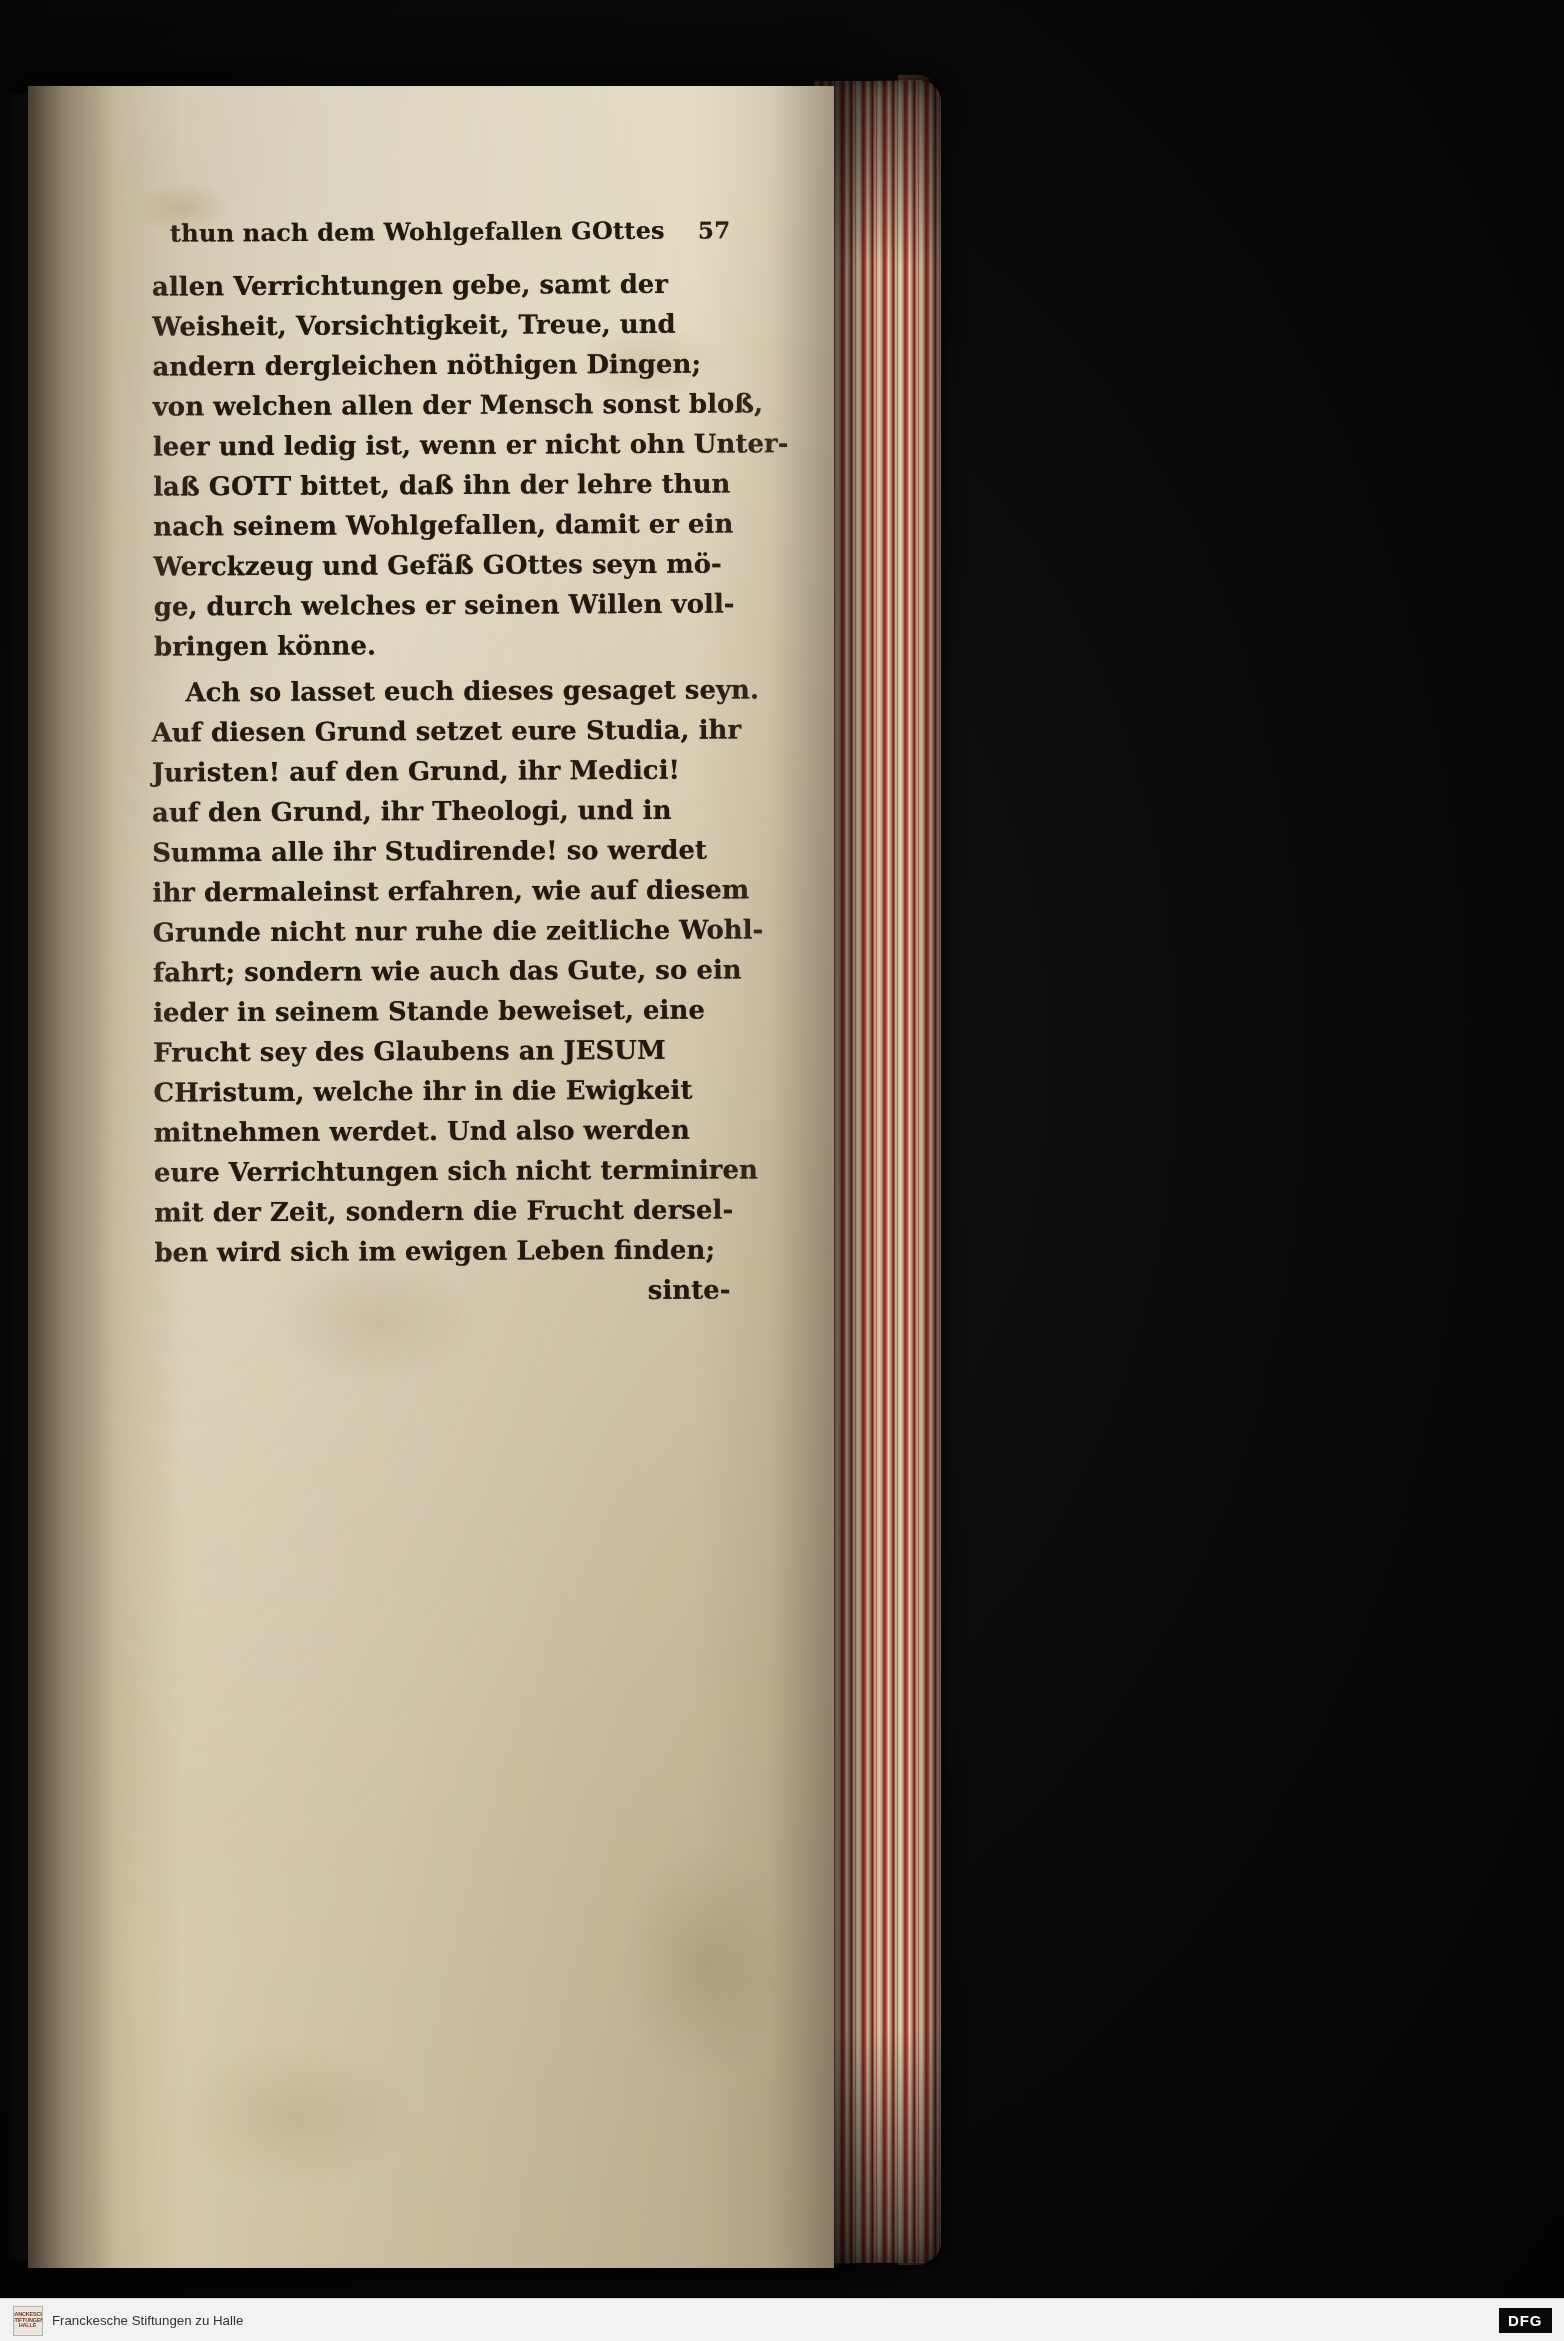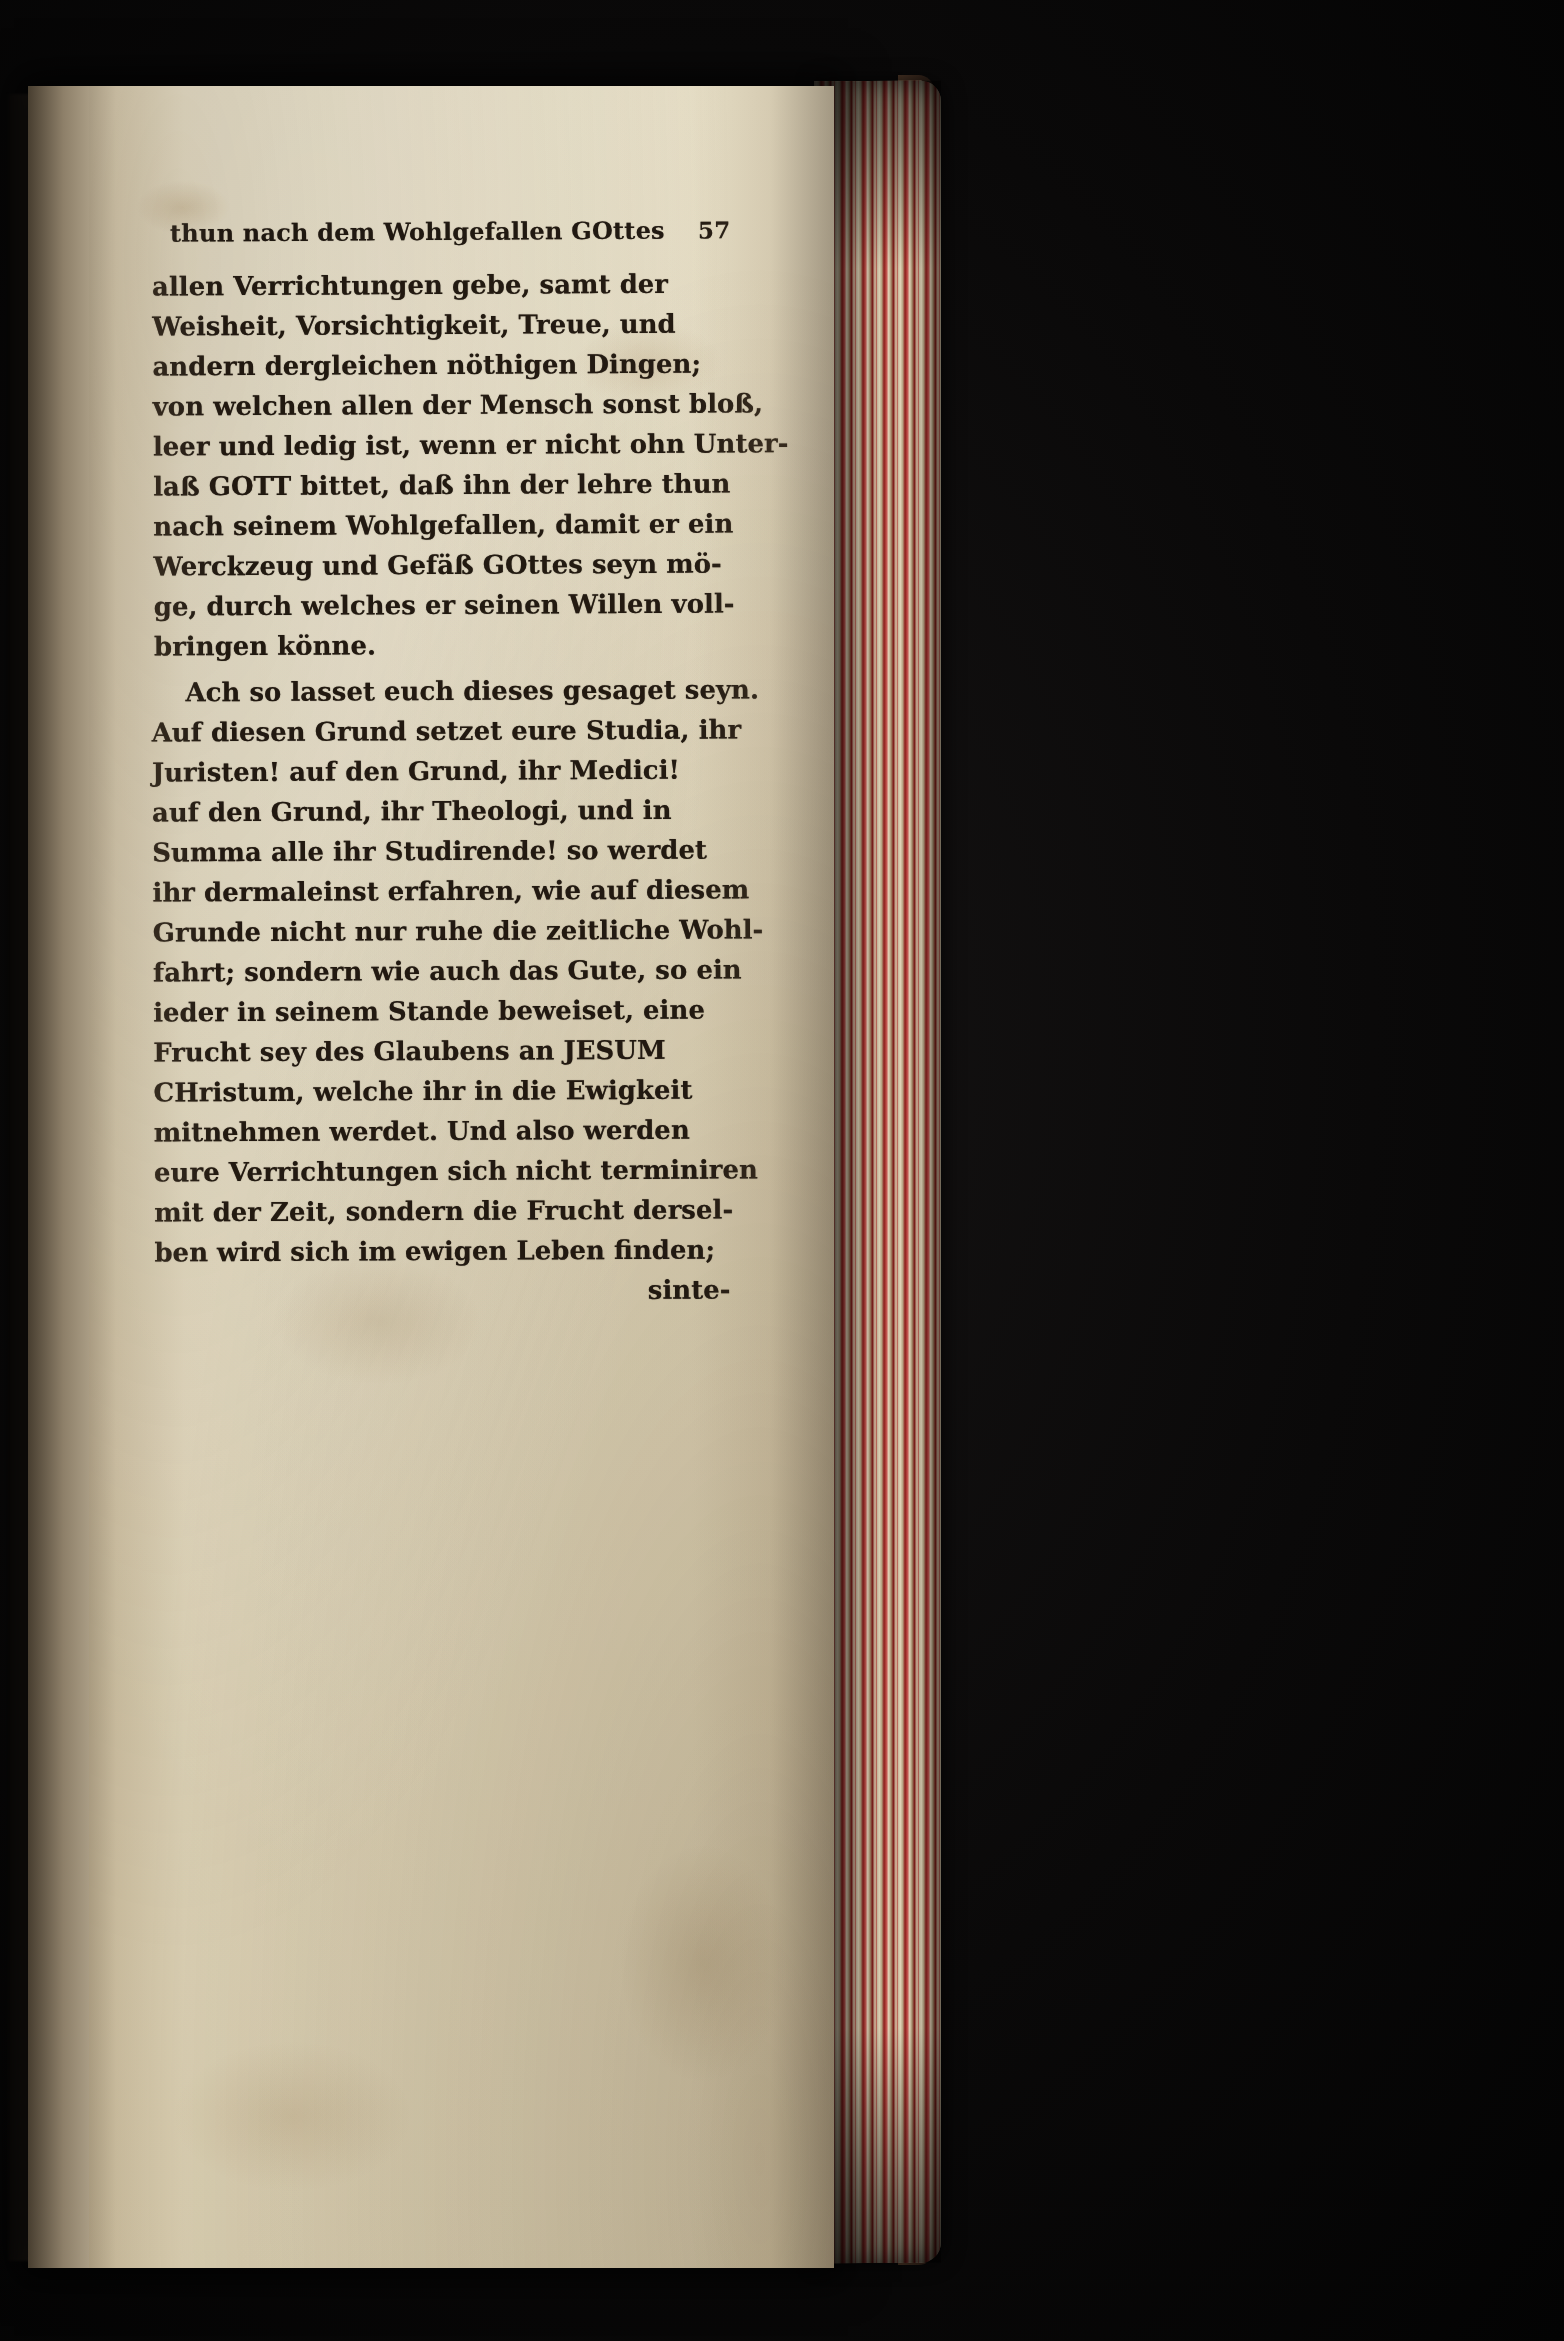--- a/index.html
+++ b/index.html
@@ -277,15 +277,22 @@
         <span class="line last">sinte-</span>
       </div>
 
     </div>
 
     <div id="ink-noise"></div>
     <div id="page-curve-left"></div>
     <div id="page-curve-right"></div>
   </div>
 
+  <div id="footer">
+    <div id="footer-left">
+      <div id="institution-logo">FRANCKESCHE STIFTUNGEN HALLE</div>
+      <div id="footer-text">Franckesche Stiftungen zu Halle</div>
+    </div>
+    <div id="dfg-logo">DFG</div>
+  </div>
 
 </div>
 
 
 </body></html>

